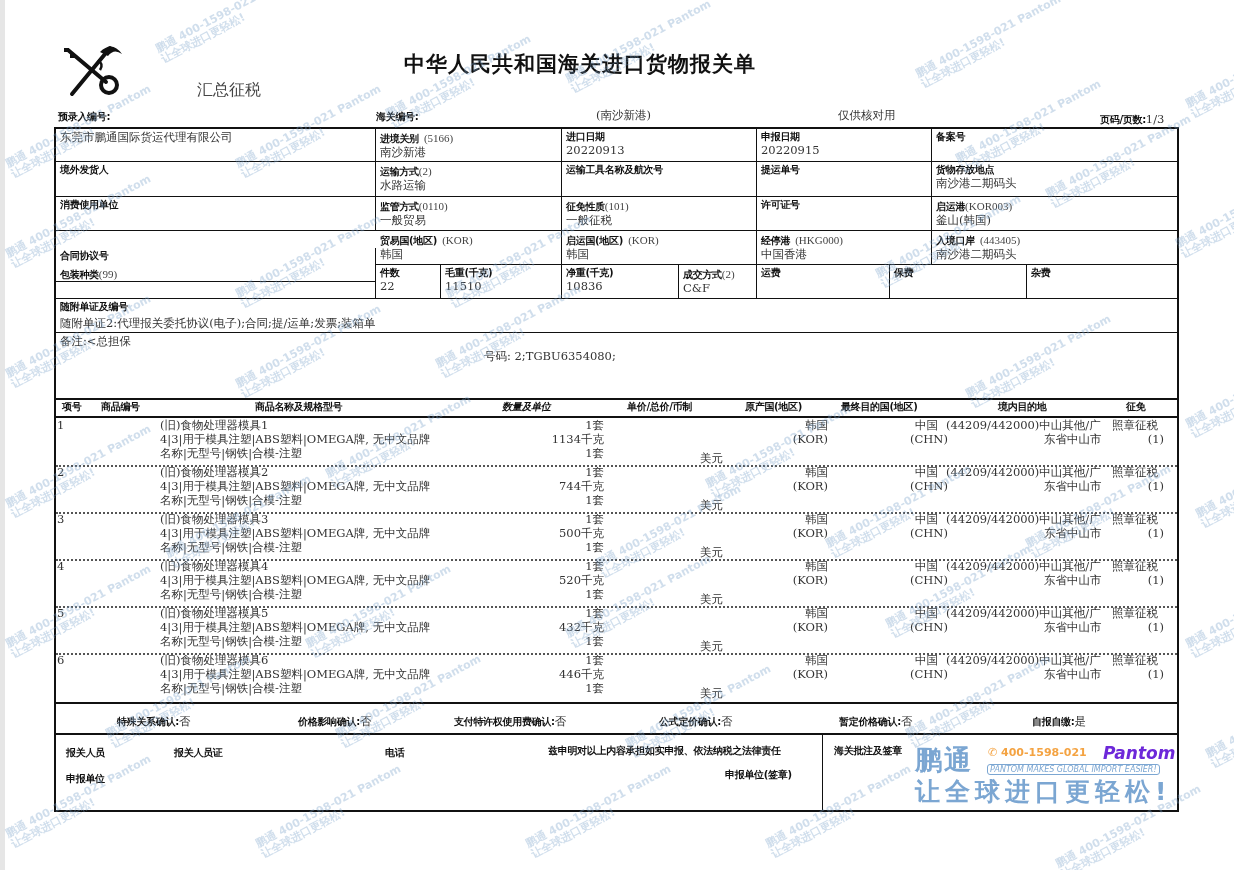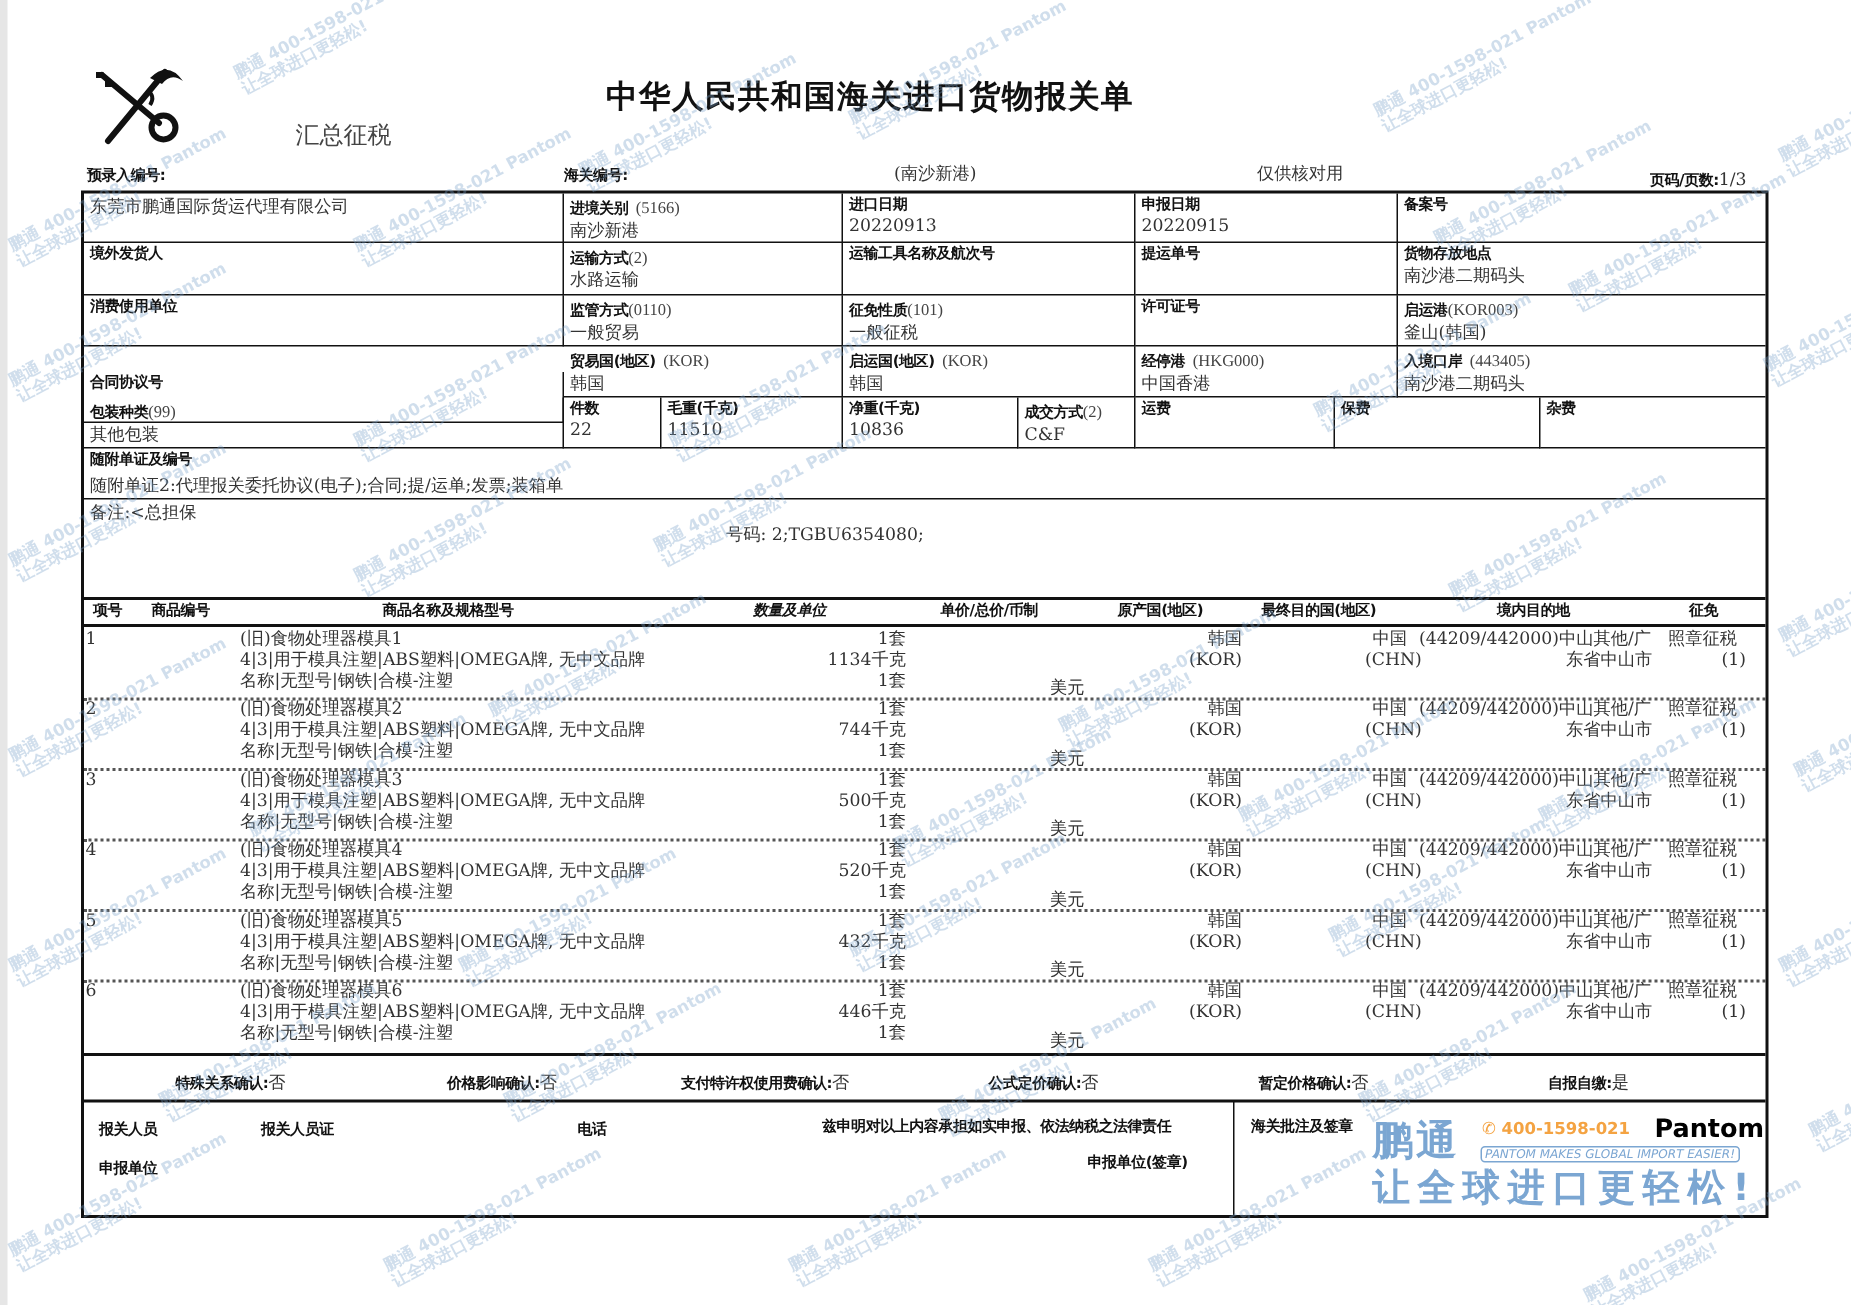--- a/index.html
+++ b/index.html
@@ -21,21 +21,21 @@
   .hline { position: absolute; height: 0; border-top: 2px solid #111; }
   .dline { position: absolute; height: 0; border-top: 2px dotted #555; }
   .vline { position: absolute; width: 0; border-left: 1px solid #111; }
   .col-h { position: absolute; top: 400px; }
   .item-txt { font-size: 11.5px; color: #333; line-height: 14px; white-space: nowrap; position: absolute; }
   .r { text-align: right; }
   .wm { position: absolute; font-family: "DejaVu Sans", sans-serif; font-weight: bold; color: rgba(120,160,200,0.35); font-size: 11px; transform: rotate(-28deg); white-space: nowrap; line-height: 12px; pointer-events: none; }
   .brand { left: 915px; top: 742px; width: 262px; height: 66px; }
   .brand .cn1 { position: absolute; left: 0; top: 0; font-size: 27px; font-weight: bold; color: #7ba6d2; font-family: "DejaVu Sans", sans-serif; letter-spacing: 2px; }
   .brand .phone { position: absolute; left: 73px; top: 4px; font-size: 11px; font-weight: bold; color: #f4a342; font-family: "DejaVu Sans", sans-serif; }
-  .brand .pantom { position: absolute; left: 188px; top: 1px; font-size: 17px; font-weight: bold; color: #000000; font-family: "DejaVu Sans", sans-serif; }
+  .brand .pantom { position: absolute; left: 188px; top: 1px; font-size: 17px; font-style: italic; font-weight: bold; color: #6d28d9; font-family: "DejaVu Sans", sans-serif; }
   .brand .slogan-en { position: absolute; left: 72px; top: 22px; font-size: 8px; font-style: italic; color: #7ba6d2; font-family: "DejaVu Sans", sans-serif; border: 1px solid #7ba6d2; padding: 0 2px; border-radius: 3px; }
   .brand .cn2 { position: absolute; left: 0; top: 33px; font-size: 25px; font-weight: bold; color: #7ba6d2; font-family: "DejaVu Sans", sans-serif; letter-spacing: 5px; }
 </style>
 </head>
 <body>
 
 <div class="page-edge"></div>
 
 <svg class="abs logo" viewBox="0 0 66 60">
   <g fill="none" stroke="#111" stroke-width="4" stroke-linecap="round">
@@ -140,21 +140,20 @@
   <span class="lbl"><span class="b">经停港</span> <span class="code">(HKG000)</span></span>
   <span class="val v">中国香港</span>
 </div>
 <div class="cell" style="left:932px; top:231px; width:245px; height:34px; border-right:none;">
   <span class="lbl"><span class="b">入境口岸</span> <span class="code">(443405)</span></span>
   <span class="val v">南沙港二期码头</span>
 </div>
 
 <div class="cell" style="left:56px; top:265px; width:320px; height:34px;">
   <span class="lbl"><span class="b">包装种类</span><span class="code">(99)</span></span>
-  <span class="val v">其他包装</span>
 </div>
 <div class="cell" style="left:376px; top:265px; width:65px; height:34px;">
   <span class="lbl b">件数</span>
   <span class="val v">22</span>
 </div>
 <div class="cell" style="left:441px; top:265px; width:121px; height:34px;">
   <span class="lbl b">毛重(千克)</span>
   <span class="val v">11510</span>
 </div>
 <div class="cell" style="left:562px; top:265px; width:117px; height:34px;">

